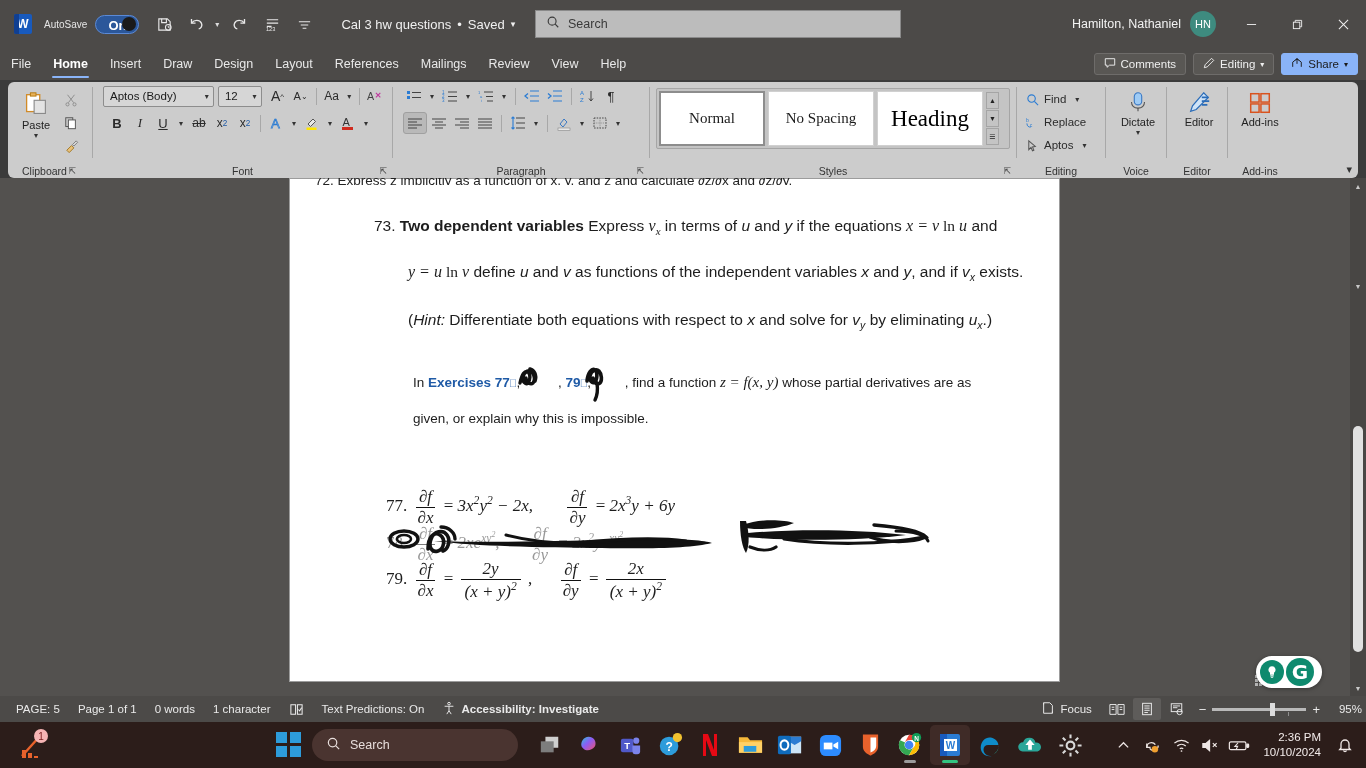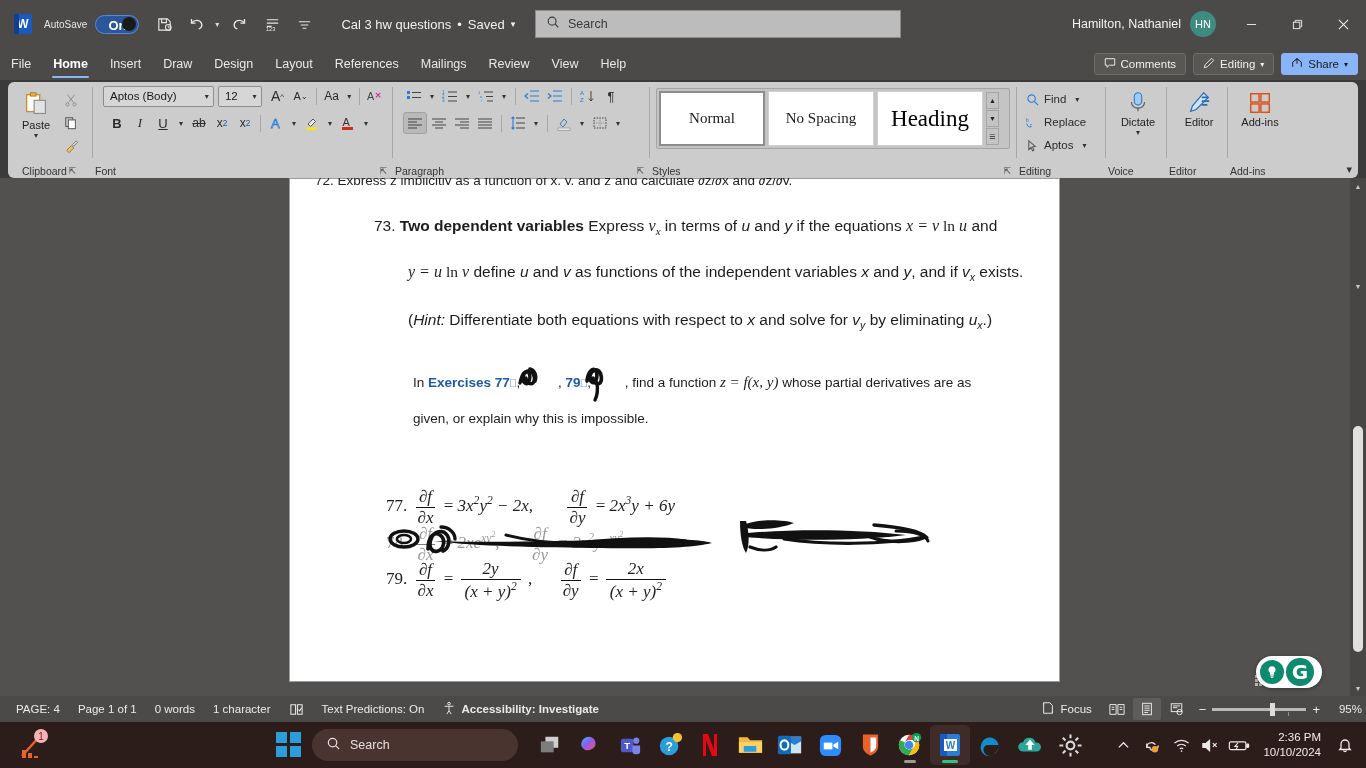--- a/index.html
+++ b/index.html
@@ -102,21 +102,21 @@
   .tr-btn.share { background: #8ab4f8; color: #1b1b1b; border-color: #8ab4f8; }
 
   
   #ribbon {
     position: absolute; left: 8px; top: 82px; width: 1350px; height: 96px;
     background: #cccccc; border-radius: 6px;
     display: flex; align-items: stretch;
   }
   .rgroup { position: relative; display: flex; flex-direction: column; padding: 3px 4px 0 4px; }
   .rgroup .glabel {
-    position: absolute; bottom: 1px; left: 0; right: 0; 
+    position: absolute; bottom: 1px; left: 0; right: 0; text-align: center;
     font-size: 10.5px; color: #333; pointer-events: none;
   }
   .rgroup .dlauncher {
     position: absolute; bottom: 2px; right: 3px; font-size: 9px; color: #444; cursor: pointer;
   }
   .vsep { width: 1px; background: #a8a8a8; margin: 5px 2px 20px 2px; }
   .rrow { display: flex; align-items: center; gap: 1px; }
   .btn {
     display: flex; align-items: center; justify-content: center;
     min-width: 22px; height: 22px; padding: 0 3px; cursor: pointer;
@@ -839,21 +839,21 @@
 </div>
 
 <div id="vscroll">
   <div class="arrow">▲</div>
   <div class="arrow" style="position:absolute; top:100px">▼</div>
   <div id="vthumb"></div>
   <div class="arrow" style="position:absolute; bottom:0">▼</div>
 </div>
 
 <div id="status">
-  <div class="sitem" style="padding-left:16px">PAGE: 4</div>
+  <div class="sitem" style="padding-left:16px">PAGE: 5</div>
   <div class="sitem">Page 1 of 1</div>
   <div class="sitem">0 words</div>
   <div class="sitem">1 character</div>
   <div class="sitem">
     <svg width="15" height="15" viewBox="0 0 16 16" fill="none" stroke="#eaeaea" stroke-width="1.1">
       <path d="M2 3h5v10H2zM9 3h5v10H9z"></path>
         <path d="M10 8l1.3 1.5L13.5 6"></path>
     </svg>
   </div>
   <div class="sitem">Text Predictions: On</div>

